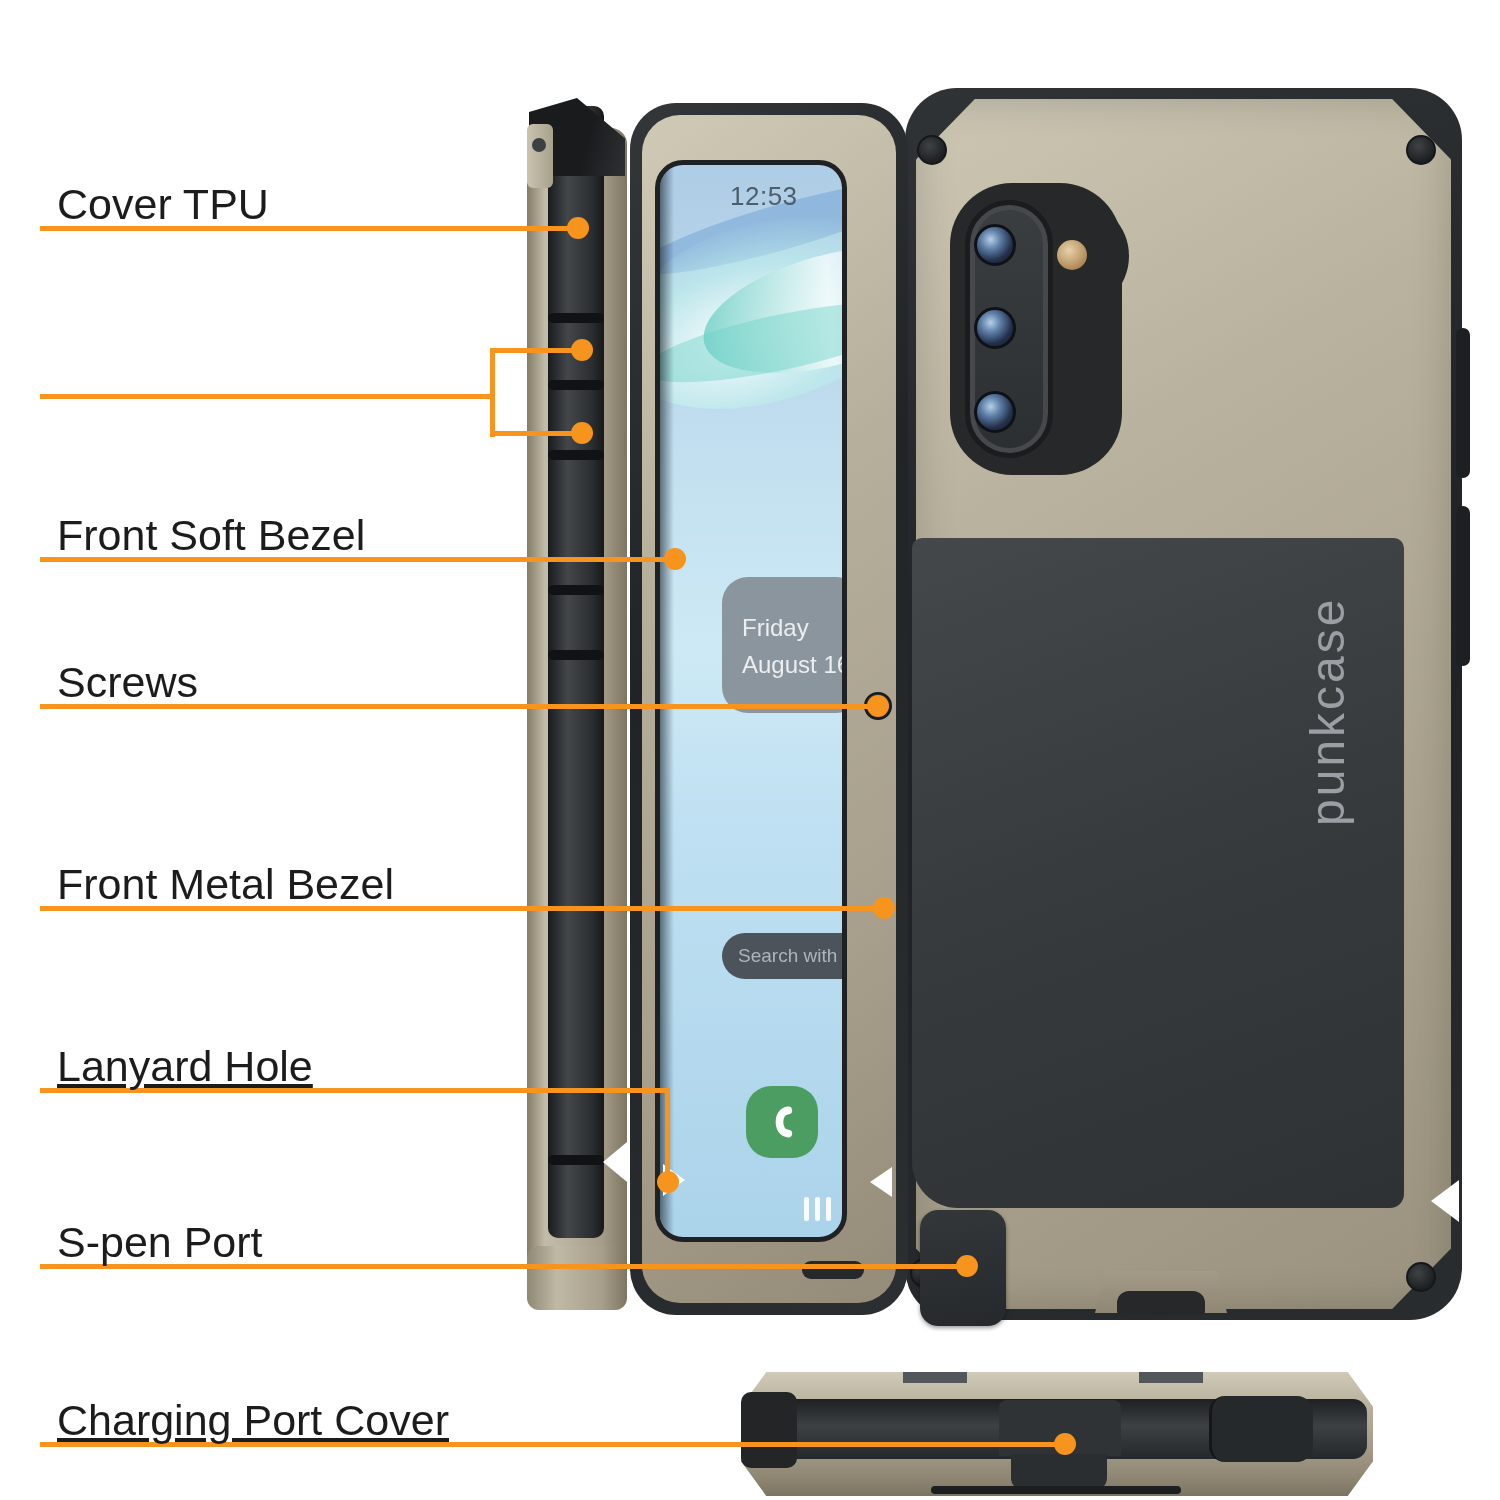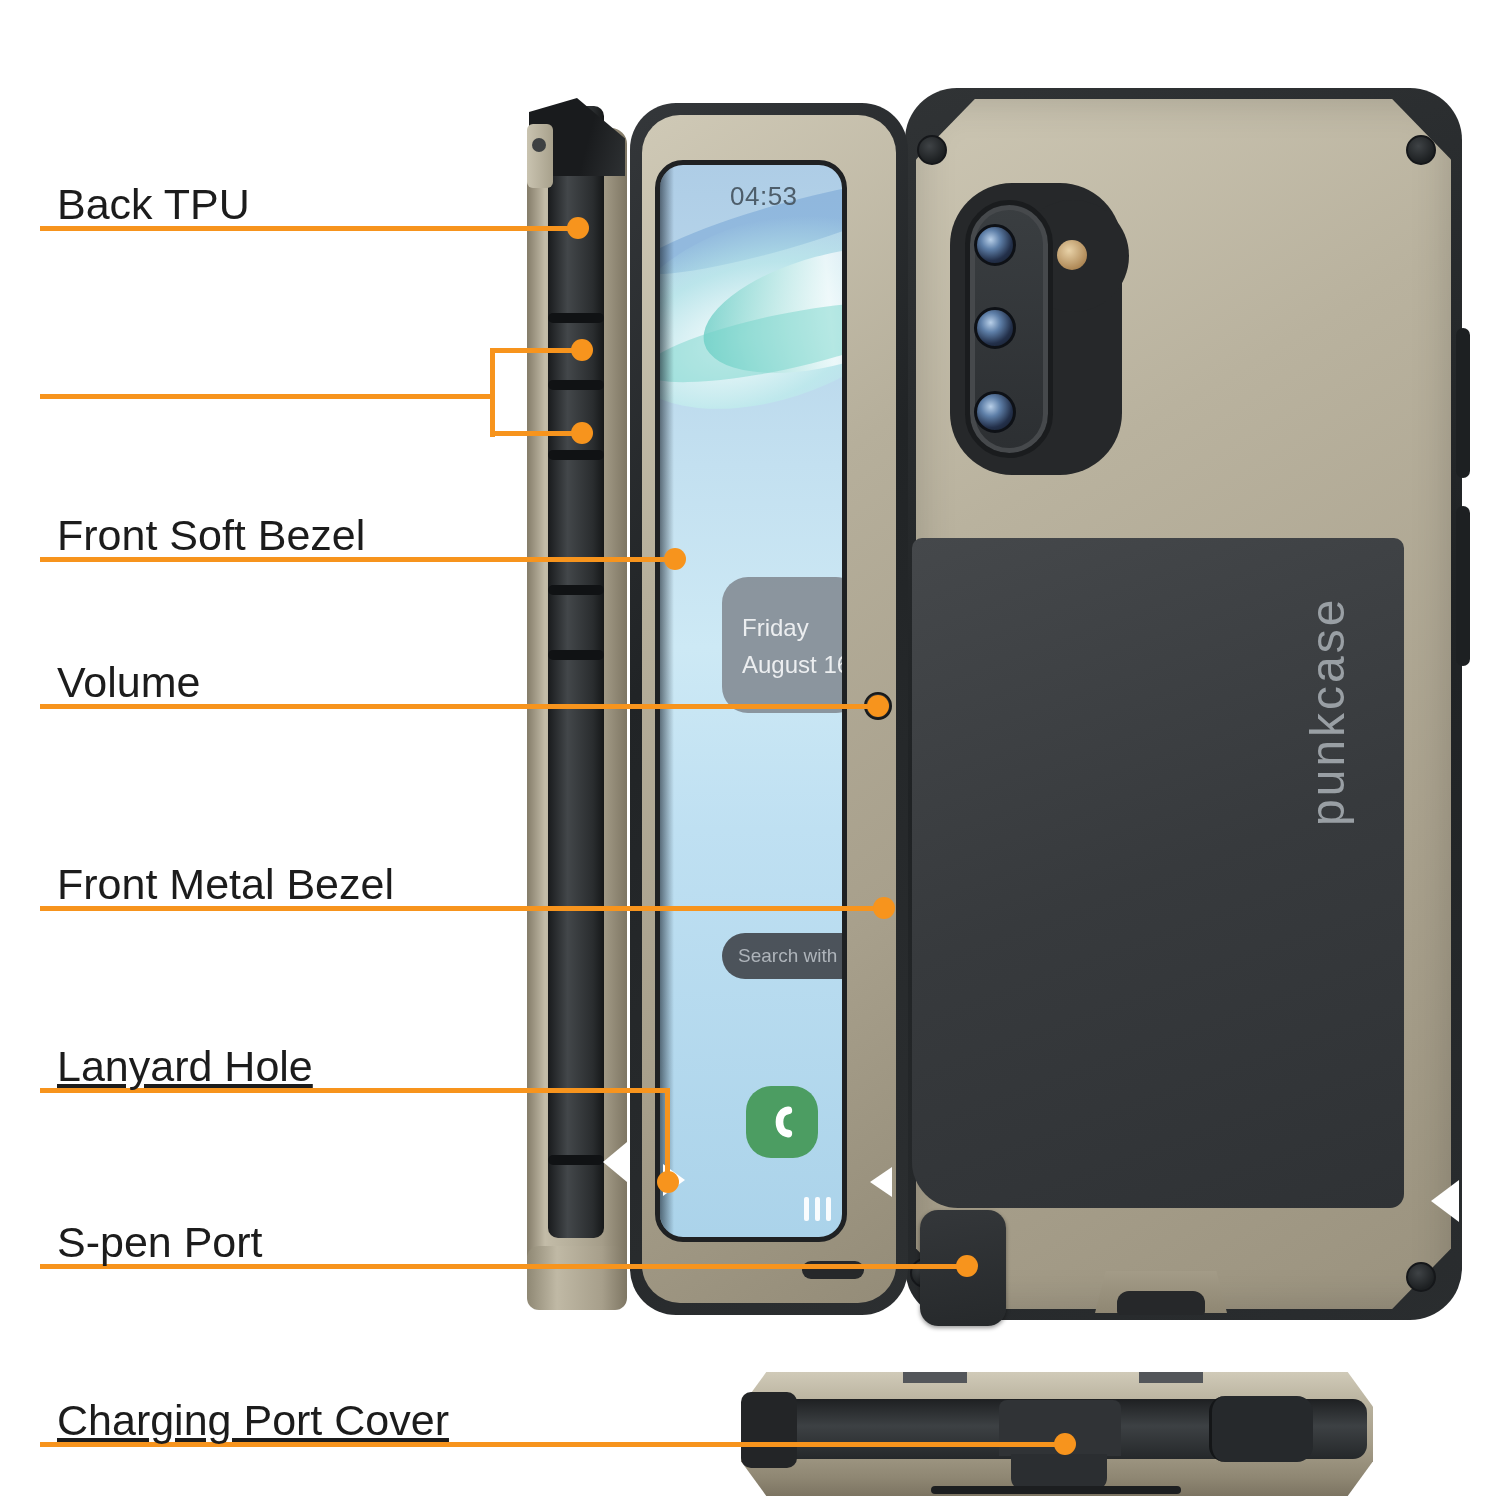--- a/index.html
+++ b/index.html
@@ -124,23 +124,23 @@
   .btv-flap-tongue{position:absolute;left:270px;top:82px;width:96px;height:36px;background:#2b2e31;border-radius:0 0 12px 12px;}
   .btv-right{position:absolute;left:468px;top:24px;width:104px;height:66px;border-radius:16px;
     background:#26292c;border-left:3px solid #141618;box-sizing:border-box;}
   .btv-foot{position:absolute;left:190px;top:114px;width:250px;height:8px;background:#1c1e20;border-radius:4px;}
 </style>
 </head>
 <body>
 
 <div class="stage">
 
-  <div class="part-label lbl-1">Back TPU</div>
+  <div class="part-label lbl-1">Cover TPU</div>
   <div class="part-label lbl-3">Front Soft Bezel</div>
-  <div class="part-label lbl-4">Volume</div>
+  <div class="part-label lbl-4">Screws</div>
   <div class="part-label lbl-5">Front Metal Bezel</div>
   <div class="part-label lbl-6">Lanyard Hole</div>
   <div class="part-label lbl-7">S-pen Port</div>
   <div class="part-label lbl-8">Charging Port Cover</div>
 
   <div class="lead h" style="left:40px;top:226px;width:538px;"></div>
   <div class="dot" style="left:567px;top:217px;"></div>
 
   <div class="lead h" style="left:40px;top:394px;width:454px;"></div>
   <div class="lead v" style="left:490px;top:348px;height:89px;"></div>
@@ -212,21 +212,21 @@
 
   <div class="abs front-view">
     <div class="fv-frame"></div>
     <div class="fv-bezel tan-grad"></div>
     <div class="fv-screen">
       <div class="scr-wave4"></div>
       <div class="scr-wave1"></div>
       <div class="scr-wave2"></div>
       <div class="scr-wave3"></div>
       <div class="scr-edge"></div>
-      <div class="scr-time">04:53</div>
+      <div class="scr-time">12:53</div>
       <div class="scr-widget">
         <div>Friday</div>
         <div>August 16</div>
       </div>
       <div class="scr-search">Search with Goo</div>
       <div class="scr-phone">
         <svg width="40" height="40" viewBox="0 0 24 24">
           <path d="M15.8 5 c-3.6 0.4 -5.3 3.4 -5.3 7 s1.7 6.6 5.3 7" stroke="#ffffff" stroke-width="4.6" fill="none" stroke-linecap="round"></path>
         </svg>
       </div>

